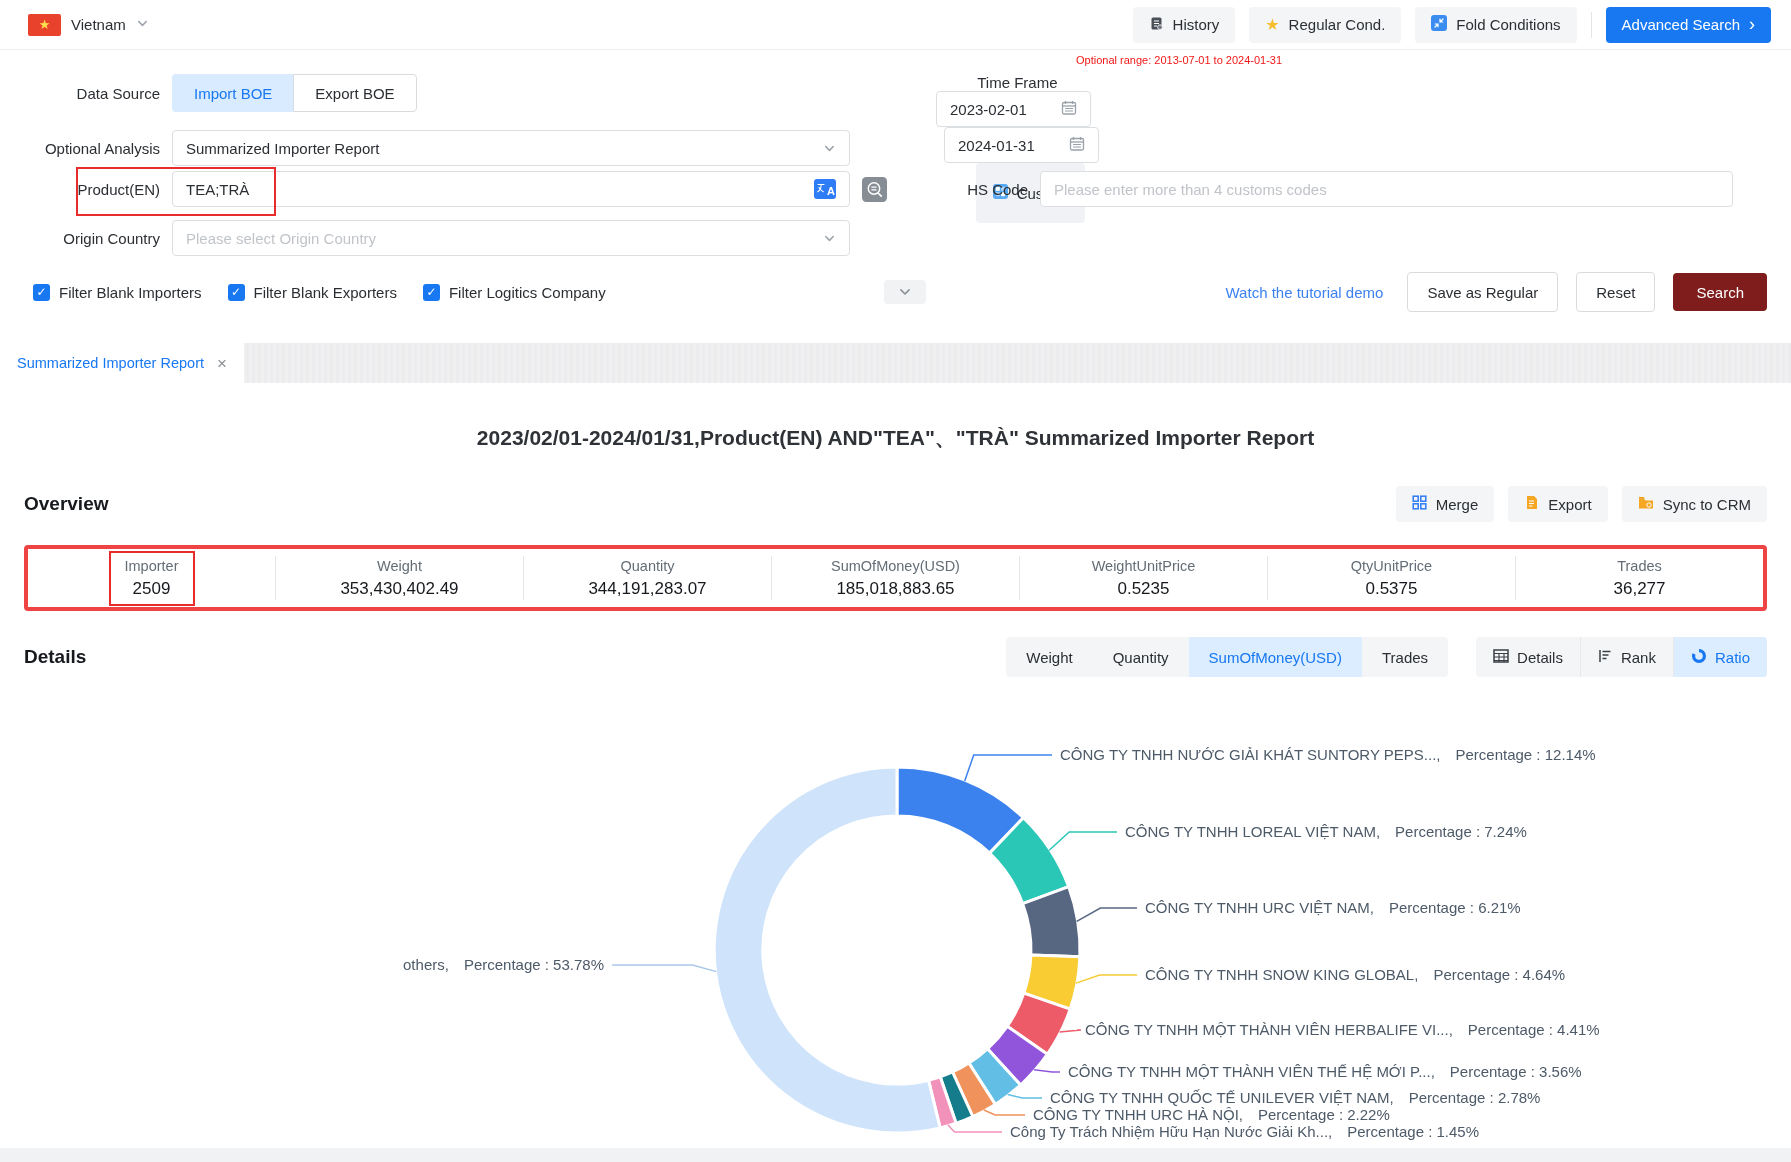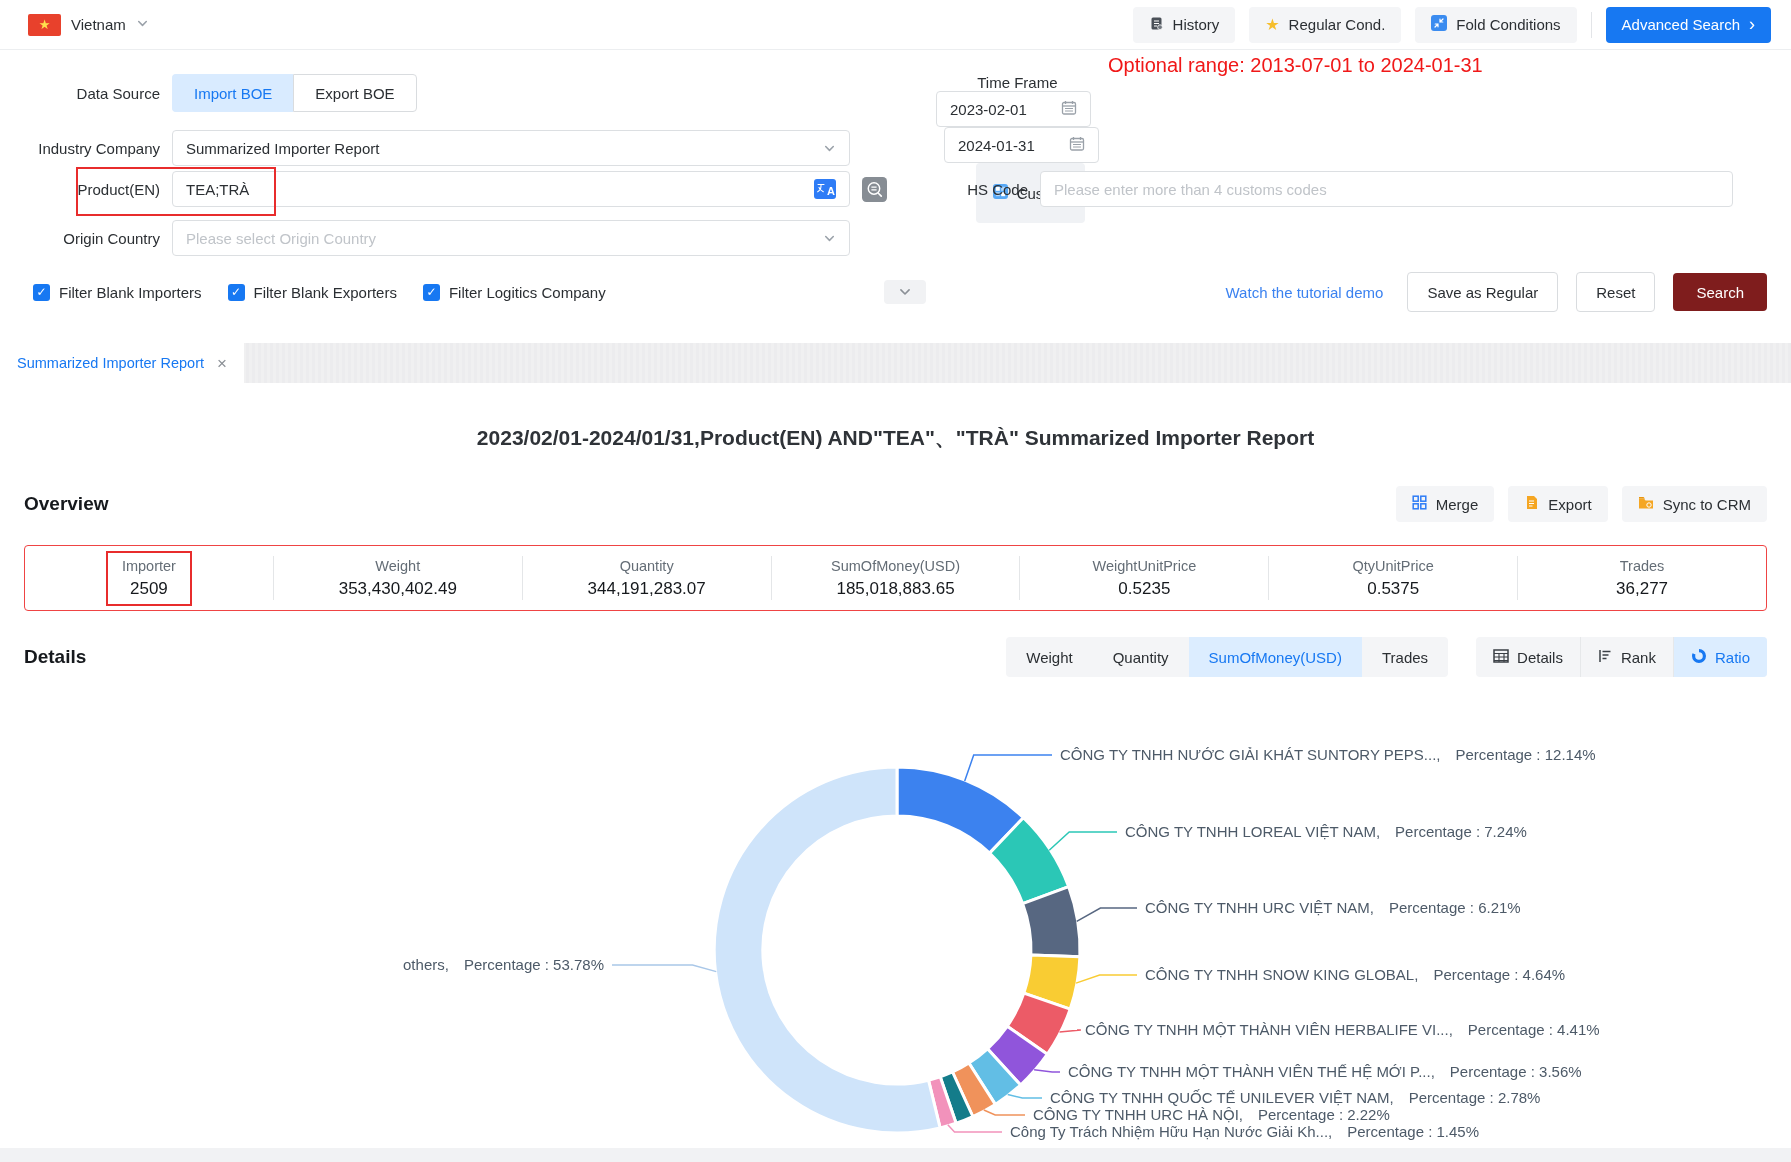--- a/index.html
+++ b/index.html
@@ -37,21 +37,21 @@
   .w678{width:678px;} .w693{width:693px;}
   .placeholder > span:first-child{color:#c0c4c9;}
   .chev{margin-left:auto;display:flex;align-items:center;}
   .rgroup{position:absolute;left:928px;display:flex;align-items:center;}
   .rg1{top:24px;flex-direction:column;} .rg3{top:121px;}
   .rlabel{width:112px;text-align:right;padding-right:12px;font-size:15px;box-sizing:border-box;flex:none;}
   .date{width:155px;justify-content:space-between;}
   .d2{margin-left:16px;}
   .custom-btn{margin-left:34px;height:36px;display:flex;align-items:center;gap:9px;background:#f0f2f5;
               border-radius:4px;padding:12px 17px;font-size:15px;cursor:pointer;}
-  .optional-range{position:absolute;left:1108px;top:4px;color:#F01818;font-size:20px;}
+  .optional-range{position:absolute;left:1076px;top:4px;color:#F01818;font-size:11px;}
   .exact-btn{margin-left:12px;cursor:pointer;display:flex;align-items:center;}
   .translate{margin-left:auto;display:flex;align-items:center;cursor:pointer;}
   .cbrow{display:flex;align-items:center;gap:26px;padding-left:33px;}
   .cbx{display:flex;align-items:center;gap:9px;font-size:15px;cursor:pointer;}
   .cb{width:17px;height:17px;background:#1778F2;border-radius:3px;color:#fff;font-size:12px;
       display:flex;align-items:center;justify-content:center;line-height:1;}
   .collapse-pill{position:absolute;left:884px;top:230px;width:42px;height:24px;background:#f1f2f4;
                  border-radius:4px;display:flex;align-items:center;justify-content:center;cursor:pointer;}
   .action-cluster{margin-left:auto;margin-right:24px;display:flex;align-items:center;gap:18px;}
   .tutorial{color:#3B82F0;font-size:15px;cursor:pointer;margin-right:6px;text-decoration:none;}
@@ -69,21 +69,21 @@
        font-size:14.5px;color:#1778F2;cursor:pointer;}
   .tab-close{color:#8b9096;font-size:17px;line-height:1;}
 
   
   .content{position:relative;}
   .report-title{margin:40px 0 0;text-align:center;font-size:21px;line-height:30px;font-weight:600;color:#2f3338;}
   .sec-row{display:flex;align-items:center;justify-content:space-between;padding:0 24px;}
   .ov{margin-top:30px;height:42px;} .dt{margin-top:26px;height:40px;}
   .sec-row h2{font-size:19px;font-weight:700;color:#16191d;margin:0;}
   .actions{display:flex;gap:14px;}
-  .stats{margin:20px 24px 0;border:1px solid #ef4444;border-radius:4px;display:flex;height:66px;
+  .stats{margin:20px 24px 0;border:4px solid #ef4444;border-radius:4px;display:flex;height:66px;
          align-items:center;box-sizing:border-box;}
   .stat{flex:1;display:flex;justify-content:center;align-items:center;height:44px;border-left:1px solid #e4e6e8;}
   .stat.first{border-left:none;}
   .stat-inner{text-align:center;padding:5px 14px;}
   .stat-inner.annotated{border:2px solid #E82C2C;}
   .stat-label{font-size:14.5px;color:#646d76;}
   .stat-value{font-size:17px;font-weight:400;color:#16191d;margin-top:5px;}
   .controls{display:flex;align-items:center;gap:28px;}
   .pillgroup{display:flex;background:#f4f5f7;border-radius:4px;overflow:hidden;height:40px;}
   .mtab{padding:0 20px;display:flex;align-items:center;font-size:15px;cursor:pointer;}
@@ -176,21 +176,21 @@
               <rect x="2.8" y="2.8" width="4" height="4" fill="#fff"></rect>
               <rect x="8.2" y="8.2" width="4" height="4" fill="#fff"></rect>
               <rect x="8.2" y="2.8" width="4" height="4" fill="#fff" opacity=".55"></rect>
               <rect x="2.8" y="8.2" width="4" height="4" fill="#fff" opacity=".55"></rect>
             </svg></span>
         <span>Custom</span>
       </div>
     </div>
 
     <div class="frow r2">
-      <div class="flabel">Industry Company</div>
+      <div class="flabel">Optional Analysis</div>
       <div class="select w678">
         <span>Summarized Importer Report</span>
         <span class="chev">
             <svg width="13" height="13" viewBox="0 0 12 12">
               <path d="M2.5 4.2L6 7.7l3.5-3.5" fill="none" stroke="#9aa1a9" stroke-width="1.4" stroke-linecap="round" stroke-linejoin="round"></path>
             </svg>
           </span>
       </div>
     </div>
 

